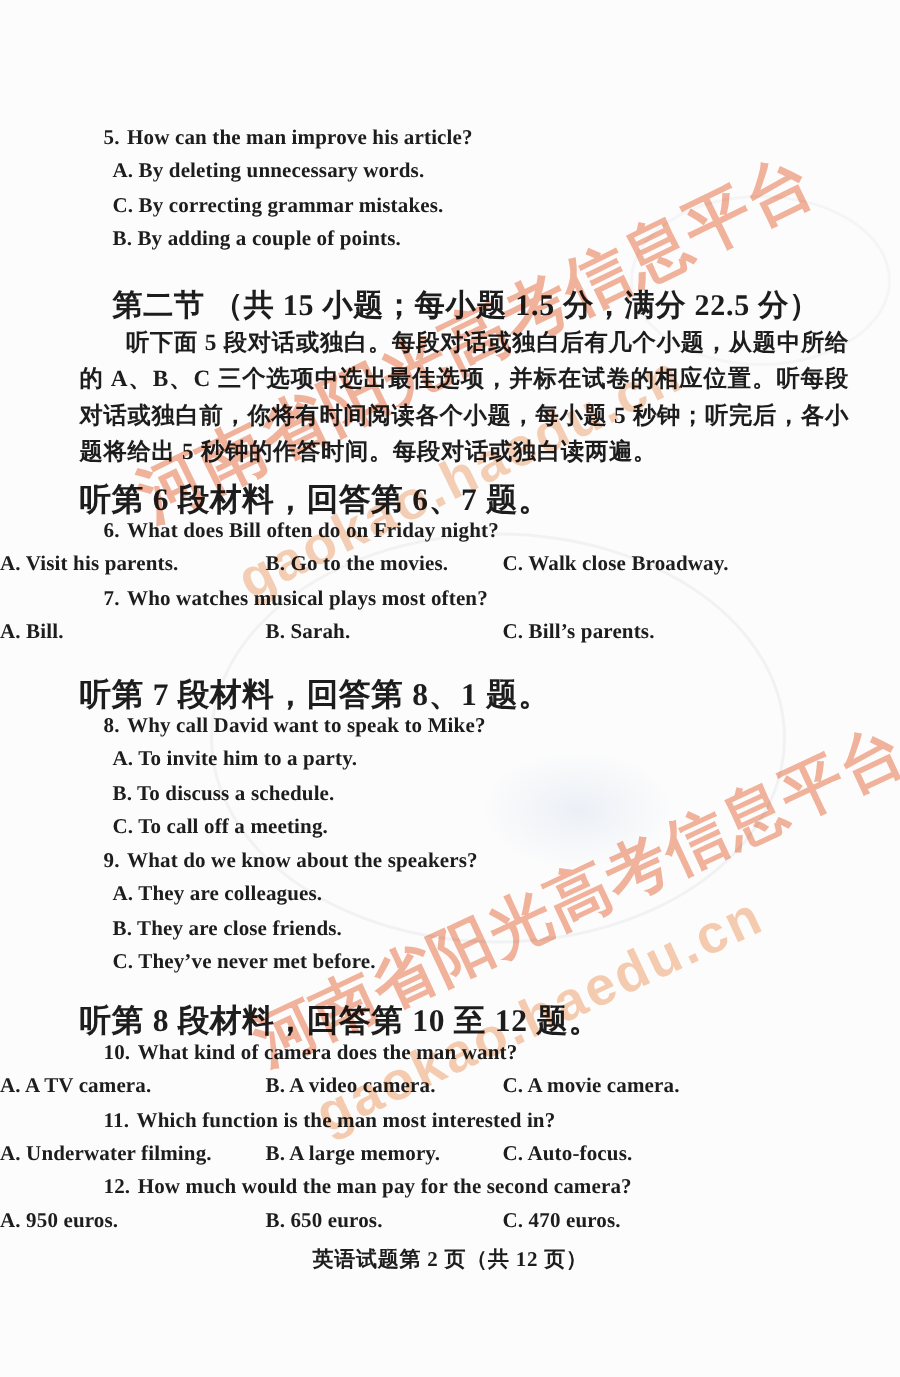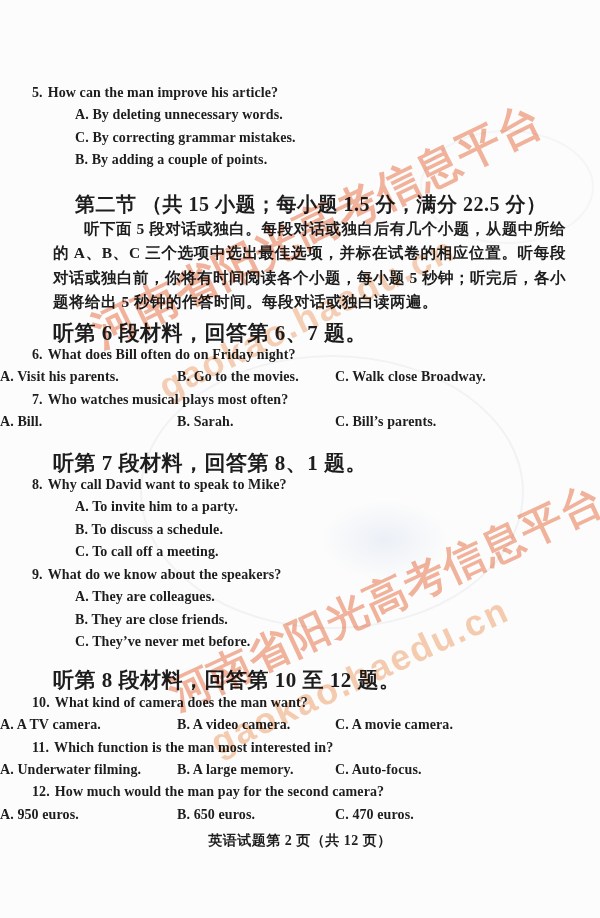--- a/index.html
+++ b/index.html
@@ -20,21 +20,21 @@
   .ring-2 { left: 420px; top: 130px; width: 170px; height: 110px; border: 2px solid rgba(165,175,188,0.09); }
   .blob   { position: absolute; left: 320px; top: 500px; width: 130px; height: 80px; border-radius: 50%;
             background: radial-gradient(ellipse at center, rgba(125,155,205,0.13), rgba(125,155,205,0) 70%); }
 
   
   .content { position: absolute; inset: 0; z-index: 2; }
 
   .en { font-size: 14px; font-weight: 600; line-height: 22.4px; letter-spacing: 0.1px; }
   .cjk { font-weight: 700; letter-spacing: 0.5px; }
 
-  .q-line { padding-left: 32px; }
+  .q-line { padding-left: 69px; }
   .q-num { margin-right: 5px; }
   .opt-stack .opt-line { padding-left: 75px; }
   .opt-row {
     display: grid;
     grid-template-columns: 177px 158px auto;
     line-height: 22.4px;
   }
 
   #q5-block { margin-top: 82px; }
 

